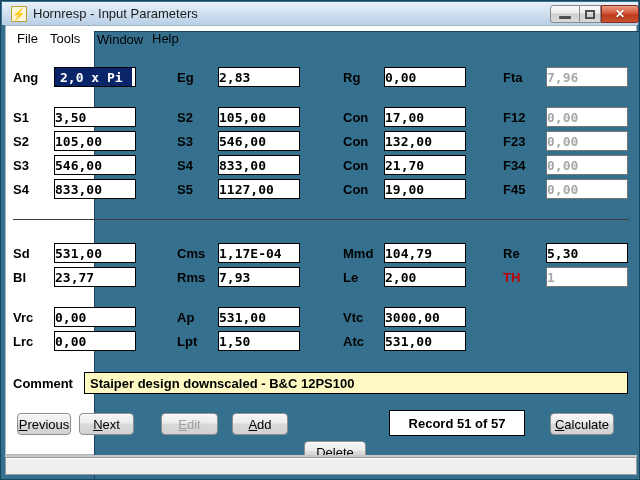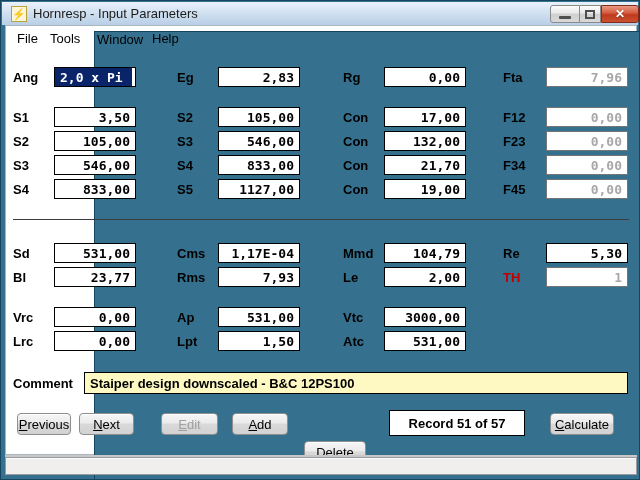--- a/index.html
+++ b/index.html
@@ -46,21 +46,21 @@
   .cell{position:absolute;width:123px;height:20px;}
   .c1{left:12px;}.c2{left:176px;}.c3{left:342px;}.c4{left:502px;width:125px;}
   .r1{top:66px;}.r2{top:106px;}.r3{top:130px;}.r4{top:154px;}.r5{top:178px;}
   .r6{top:242px;}.r7{top:266px;}.r8{top:306px;}.r9{top:330px;padding-left:30px;}
   .plabel{position:absolute;left:0;top:3px;font-size:13px;font-weight:bold;color:#000;}
   .plabel.red{color:#c00000;}
   .pfield{
     position:absolute;right:0;top:0;width:82px;height:20px;
     border:1px solid #000;background:#fff;
     font-family:"DejaVu Sans Mono",monospace;font-weight:bold;font-size:13px;
-    text-align:right;padding:2px 5px 0 0;color:#000;white-space:nowrap;overflow:hidden;
+    padding:2px 5px 0 0;color:#000;white-space:nowrap;overflow:hidden;
   }
   .pfield.disabled{color:#a8a8a8;border-color:#757575;}
   .pfield.selected{
     background:linear-gradient(90deg,#0a246a 0,#0a246a calc(100% - 3px),#fff calc(100% - 3px));
     color:#fff;text-align:left;padding:2px 0 0 5px;
   }
   .sep{position:absolute;left:12px;top:218px;width:616px;height:1px;background:#3c3c3c;}
   
   .comment-label{position:absolute;left:12px;top:375px;font-size:13px;font-weight:bold;}
   .comment-field{

